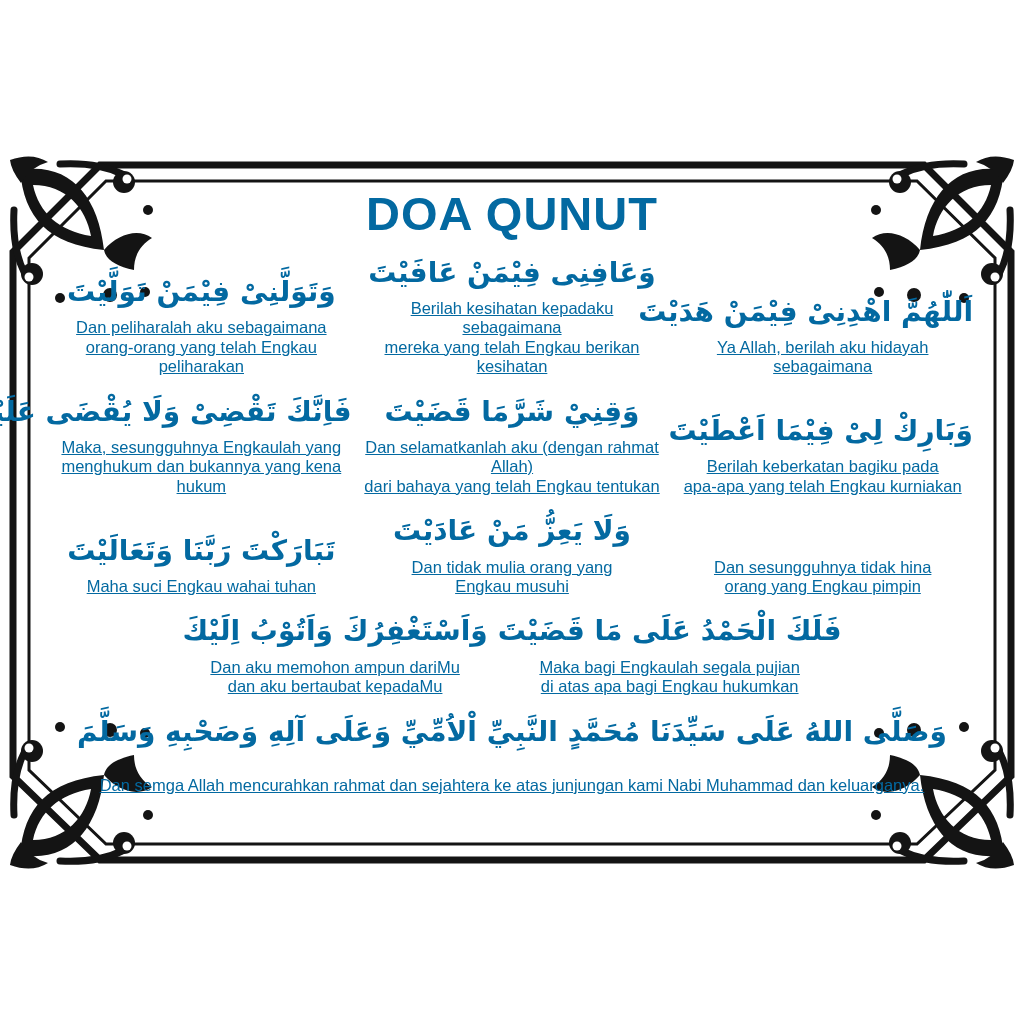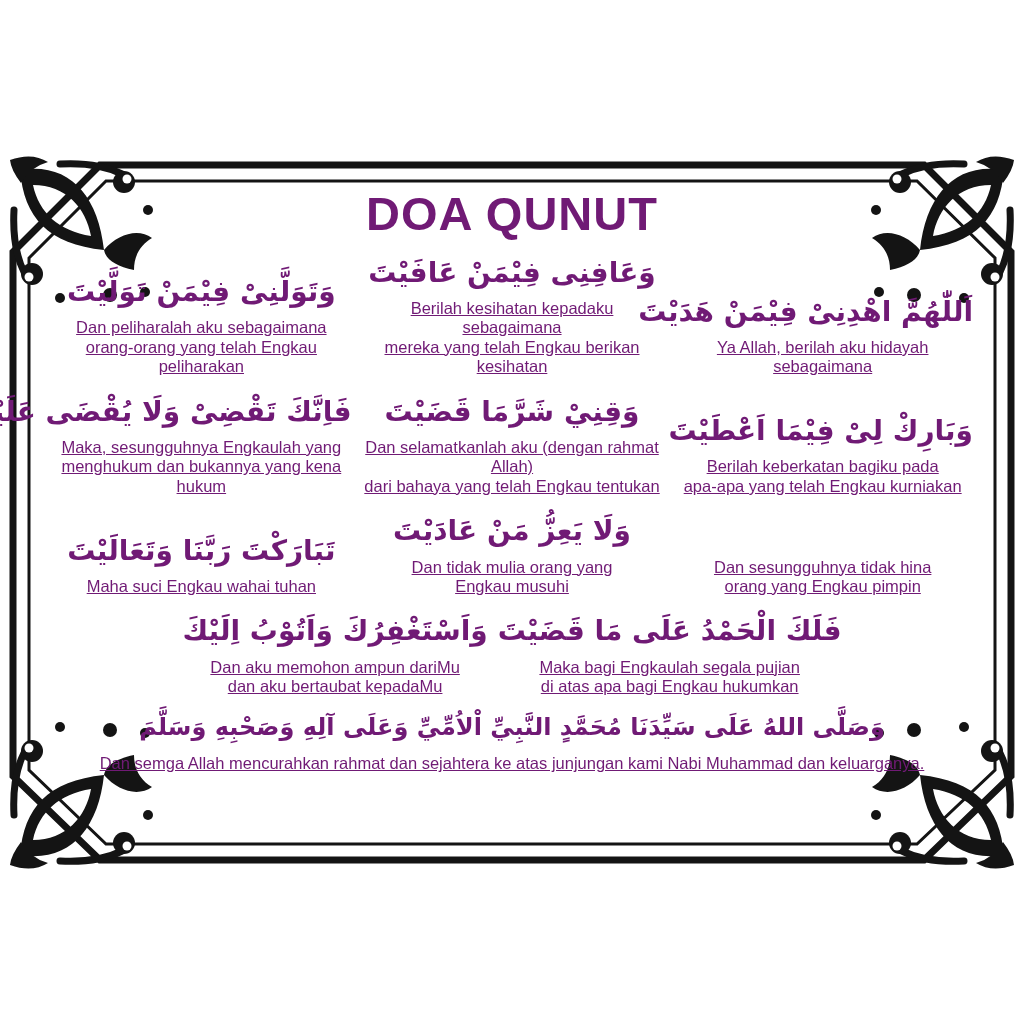--- a/index.html
+++ b/index.html
@@ -1,30 +1,30 @@
 <!DOCTYPE html>
 <html><head>
 <meta charset="utf-8">
 <style>
   html,body{margin:0;padding:0;background:#ffffff;}
   .page{position:relative;width:1024px;height:1024px;background:#ffffff;overflow:hidden;
-        font-family:"Liberation Sans",sans-serif;color:#701a75;}
+        font-family:"Liberation Sans",sans-serif;color:#0369a1;}
   .frame-svg{position:absolute;left:0;top:0;width:1024px;height:1024px;}
   .content{position:absolute;left:46px;right:46px;top:184px;text-align:center;}
   .title{font-weight:bold;font-size:47px;letter-spacing:1px;line-height:1.1;
          margin:4px 0 6px 0;font-family:"Liberation Sans",sans-serif;}
   .row{display:flex;flex-direction:row;align-items:flex-end;margin-bottom:8px;}
   .row--two{justify-content:center;}
   .cell{flex:1 1 0;padding:0 5px;min-width:0;}
   .row--two .cell{flex:0 0 auto;max-width:360px;}
   .ar{direction:rtl;font-family:"DejaVu Sans",sans-serif;font-size:28px;font-weight:bold;
       line-height:1.9;white-space:nowrap;}
   .tr{font-size:16.5px;line-height:1.18;font-family:"Liberation Sans",sans-serif;text-decoration:underline;}
-  .closing .ar{font-size:24px;}
-  .closing .tr{margin-top:4px;white-space:nowrap;font-size:16.5px;}
+  .closing .ar{font-size:28px;}
+  .closing .tr{margin-top:18px;white-space:nowrap;font-size:16.5px;}
 </style>
 </head>
 <body>
 
 <div class="page">
 
   <svg class="frame-svg" viewBox="0 0 1024 1024">
     <defs>
       <g id="flo">
         <path fill="#141414" fill-rule="evenodd" d="M18,18 C66,10 96,42 102,98 C46,92 22,66 18,18 Z

